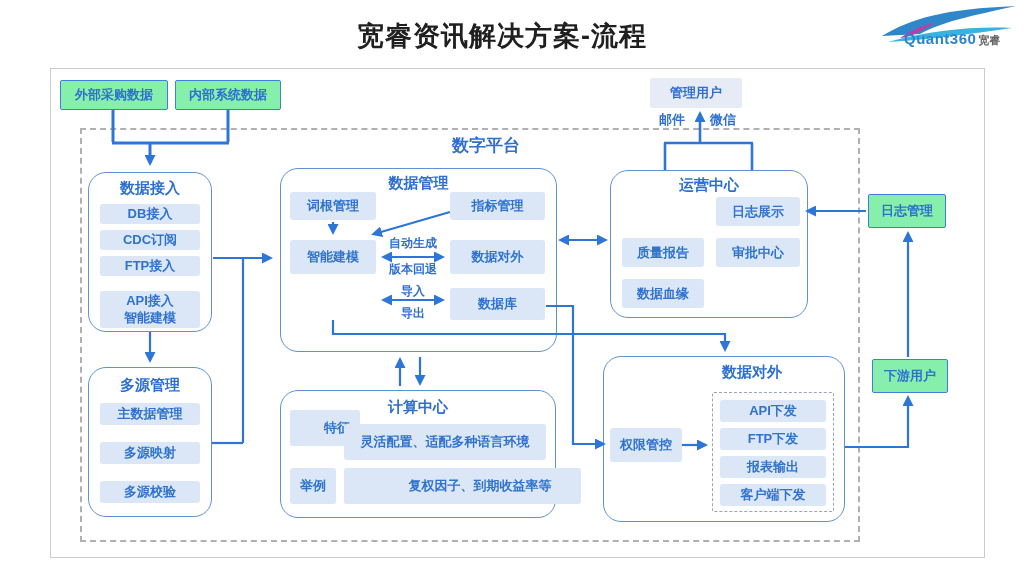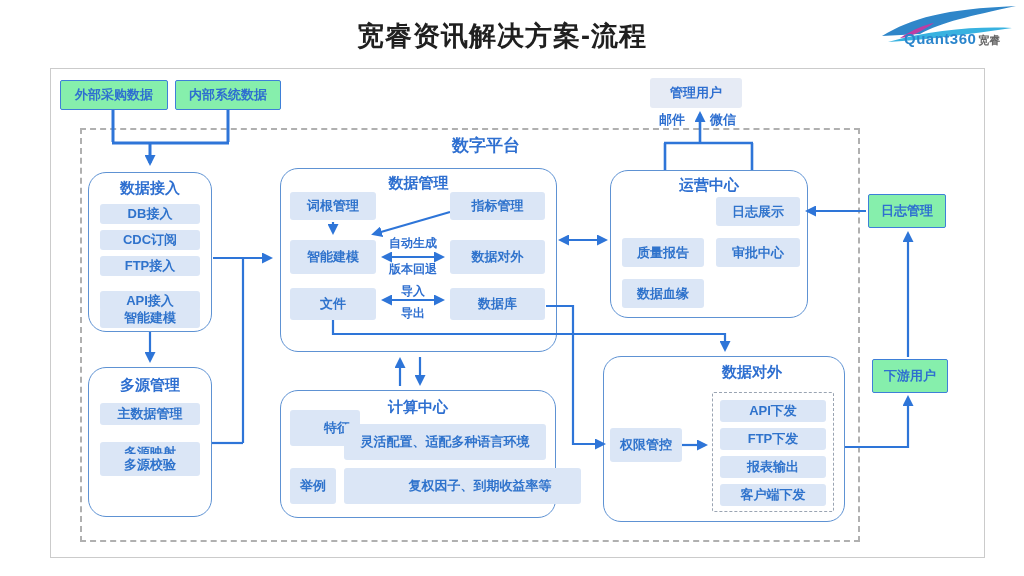--- a/index.html
+++ b/index.html
@@ -61,29 +61,28 @@
   <div class="abs item cc" style="left:100px;top:204px;width:100px;height:20px;">DB接入</div>
   <div class="abs item cc" style="left:100px;top:230px;width:100px;height:20px;">CDC订阅</div>
   <div class="abs item cc" style="left:100px;top:256px;width:100px;height:20px;">FTP接入</div>
   <div class="abs item cc" style="left:100px;top:282px;width:100px;height:20px;margin-top:9px;">API接入</div>
   <div class="abs item cc" style="left:100px;top:308px;width:100px;height:20px;">智能建模</div>
 
   <div class="abs panel" style="left:88px;top:367px;width:124px;height:150px;"></div>
   <div class="abs ptitle cc" style="left:88px;top:375px;width:124px;height:20px;">多源管理</div>
   <div class="abs item cc" style="left:100px;top:403px;width:100px;height:22px;">主数据管理</div>
   <div class="abs item cc" style="left:100px;top:442px;width:100px;height:22px;">多源映射</div>
-  <div class="abs item cc" style="left:100px;top:454px;width:100px;height:22px;">多源校验</div>
+  <div class="abs item cc" style="left:100px;top:481px;width:100px;height:22px;">多源校验</div>
 
   <div class="abs panel" style="left:280px;top:168px;width:277px;height:184px;"></div>
   <div class="abs ptitle cc" style="left:280px;top:173px;width:277px;height:20px;">数据管理</div>
   <div class="abs item cc" style="left:290px;top:192px;width:86px;height:28px;">词根管理</div>
   <div class="abs item cc" style="left:450px;top:192px;width:95px;height:28px;">指标管理</div>
   <div class="abs item cc" style="left:290px;top:240px;width:86px;height:34px;">智能建模</div>
   <div class="abs item cc" style="left:450px;top:240px;width:95px;height:34px;">数据对外</div>
-  <div class="abs item cc" style="left:290px;top:288px;width:86px;height:32px;">文件</div>
   <div class="abs item cc" style="left:450px;top:288px;width:95px;height:32px;">数据库</div>
   <div class="abs flab cc" style="left:378px;top:236px;width:70px;height:14px;">自动生成</div>
   <div class="abs flab cc" style="left:378px;top:262px;width:70px;height:14px;">版本回退</div>
   <div class="abs flab cc" style="left:378px;top:284px;width:70px;height:14px;">导入</div>
   <div class="abs flab cc" style="left:378px;top:306px;width:70px;height:14px;">导出</div>
 
   <div class="abs panel" style="left:610px;top:170px;width:198px;height:148px;"></div>
   <div class="abs ptitle cc" style="left:610px;top:175px;width:198px;height:20px;">运营中心</div>
   <div class="abs item cc" style="left:716px;top:197px;width:84px;height:29px;">日志展示</div>
   <div class="abs item cc" style="left:622px;top:238px;width:82px;height:29px;">质量报告</div>

